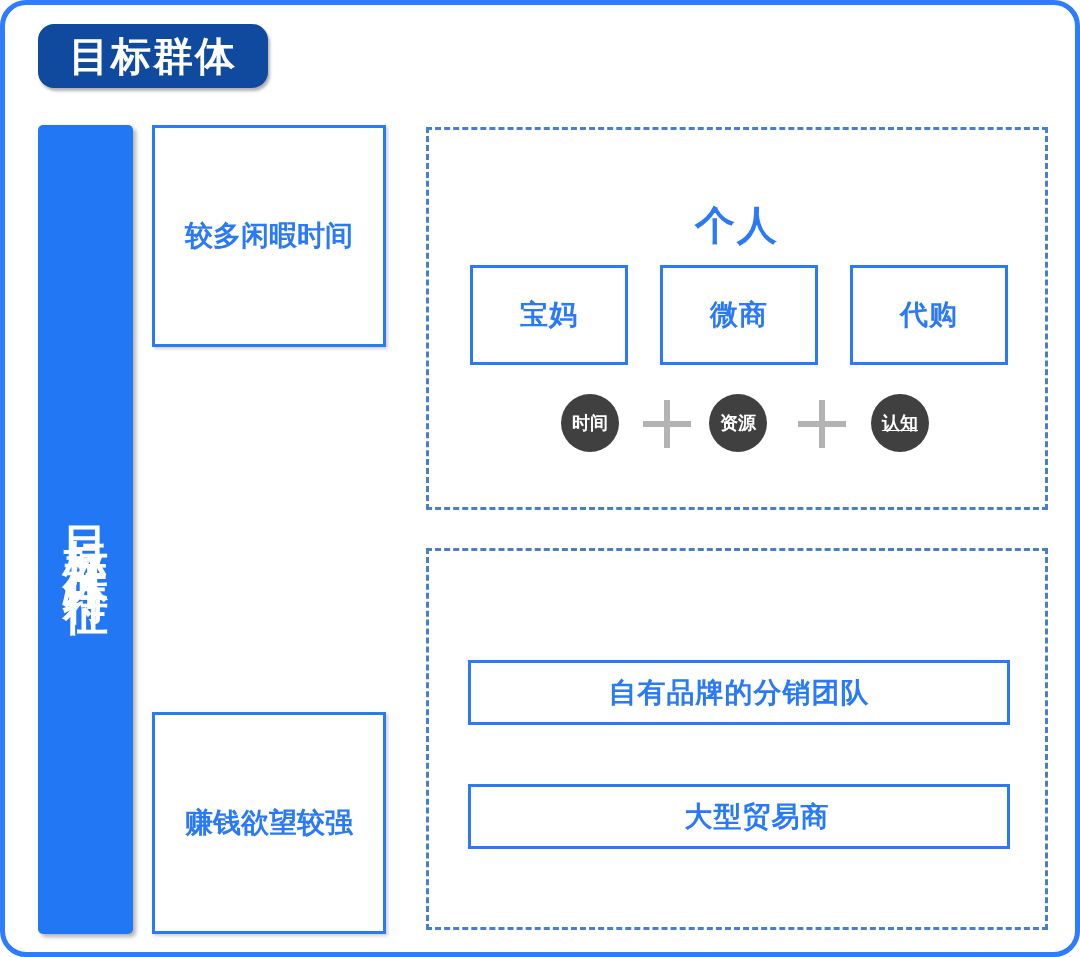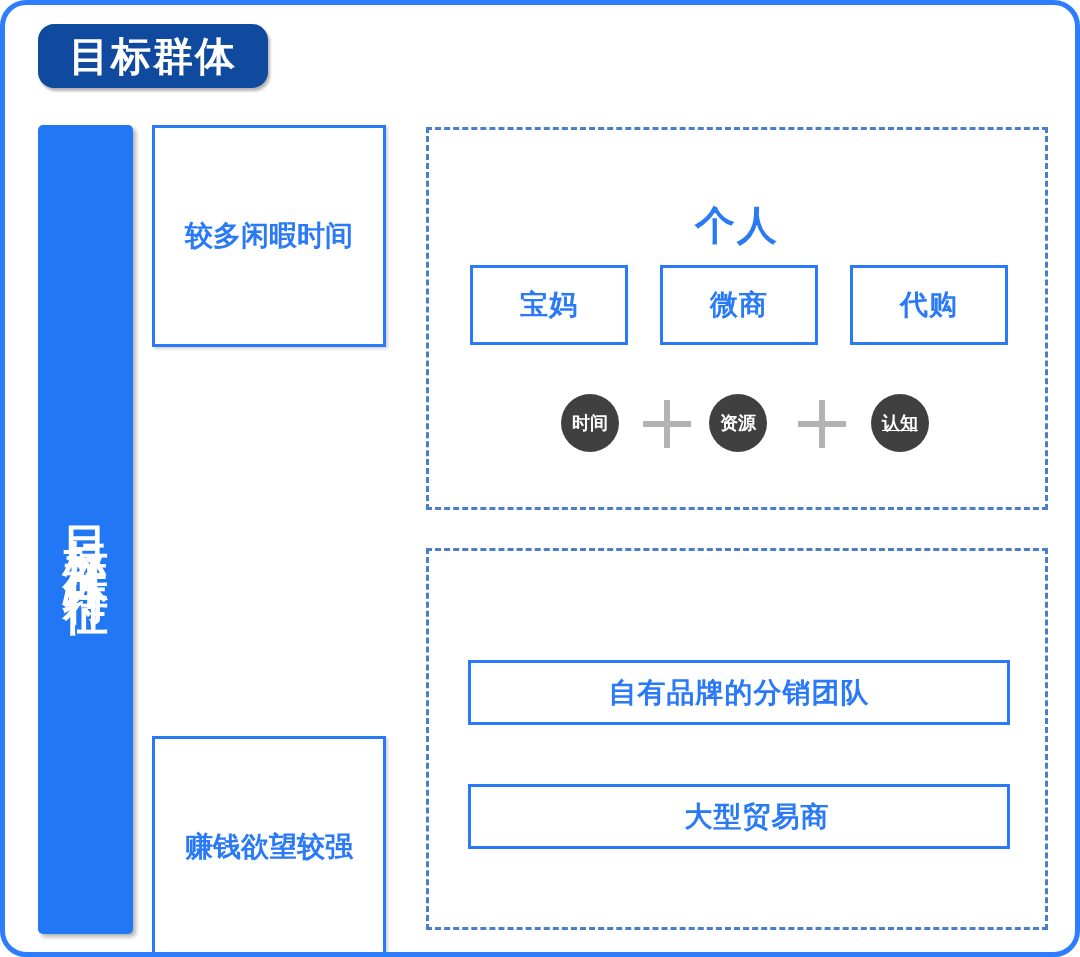--- a/index.html
+++ b/index.html
@@ -26,35 +26,35 @@
     color:#ffffff;font-size:45px;font-weight:bold;letter-spacing:13px;
     white-space:nowrap;
   }
   .lbox{
     position:absolute;left:147px;width:234px;height:222px;box-sizing:border-box;
     border:3px solid #2a7af8;background:#ffffff;
     display:flex;align-items:center;justify-content:center;
     color:#2a7af8;font-size:28px;font-weight:bold;
     box-shadow:2px 2px 3px rgba(0,0,0,0.18);
   }
-  .lbox1{top:120px;} .lbox2{top:413px;} .lbox3{top:731px;font-family:Liberation Mono, monospace;}
+  .lbox1{top:120px;} .lbox2{top:413px;} .lbox3{top:707px;font-family:Liberation Mono, monospace;}
   .dash{
     position:absolute;left:421px;width:622px;box-sizing:border-box;
     border:3px dashed #4b7ec9;background:#ffffff;
   }
   .dash-personal{top:122px;height:383px;}
   .dash-group{top:543px;height:382px;}
   .section-title{
     position:absolute;left:0;width:100%;text-align:center;
     color:#2a7af8;font-size:40px;font-weight:bold;letter-spacing:2px;
   }
   .t-personal{top:28px;margin-top:40px;}
   .t-group{top:26px;}
   .tbox{
-    position:absolute;top:135px;width:158px;height:80px;box-sizing:border-box;
+    position:absolute;top:135px;width:158px;height:100px;box-sizing:border-box;
     border:3px solid #2a7af8;background:#ffffff;
     display:flex;align-items:center;justify-content:center;
     color:#2a7af8;font-size:28px;font-weight:bold;letter-spacing:1px;
   }
   .tbox1{left:41px;} .tbox2{left:231px;} .tbox3{left:421px;}
   .circle{
     position:absolute;top:264px;width:58px;height:58px;border-radius:50%;
     background:#404040;color:#ffffff;font-size:18px;font-weight:bold;
     display:flex;align-items:center;justify-content:center;
   }

